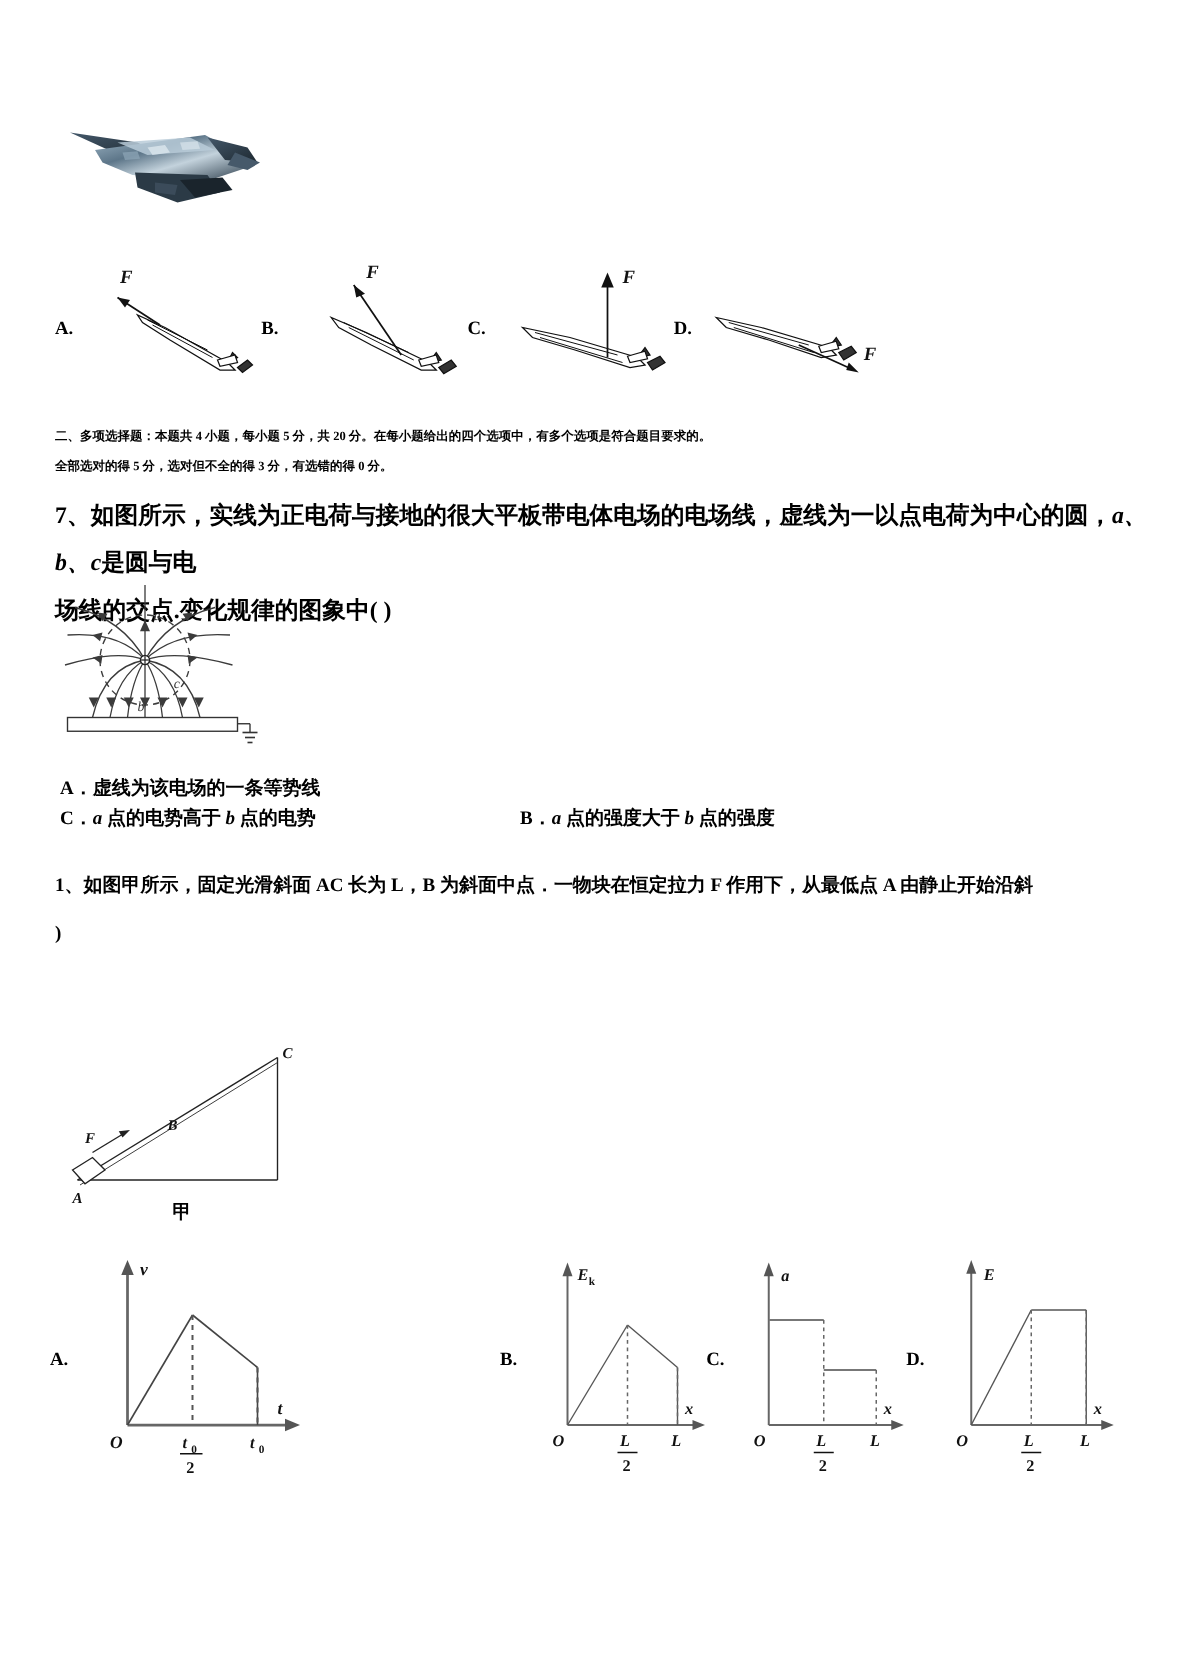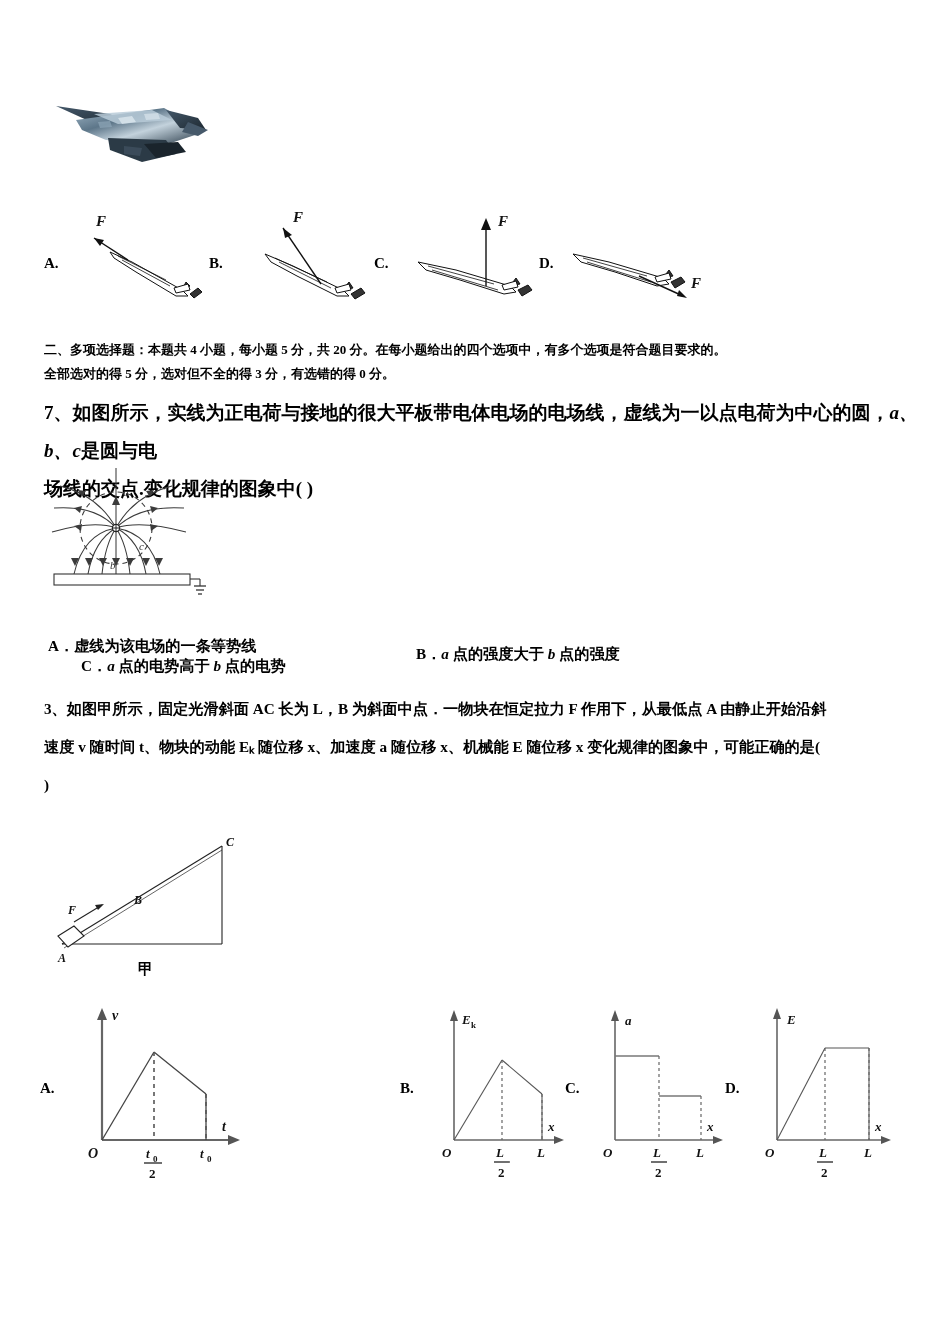--- a/index.html
+++ b/index.html
@@ -58,21 +58,21 @@
     left: 26px;
     top: 0;
     width: 140px;
     height: 106px;
   }
   .sec-head {
     position: absolute;
     left: 44px;
     top: 338px;
     width: 874px;
-    font-size: 13px;
+    font-size: 10px;
     font-weight: bold;
     line-height: 24px;
     font-family: "Liberation Serif", serif;
   }
   .q7-stem {
     position: absolute;
     left: 44px;
     top: 394px;
     width: 876px;
     font-size: 19px;
@@ -347,34 +347,33 @@
         <line x1="152" y1="124" x2="160" y2="124" stroke="#333" stroke-width="1.3"></line>
         <line x1="154" y1="128" x2="158" y2="128" stroke="#333" stroke-width="1.3"></line>
       </g>
       <text x="79" y="30" font-size="11" font-style="italic" fill="#333">a</text>
       <text x="95" y="84" font-size="11" font-style="italic" fill="#333">c</text>
       <text x="66" y="103" font-size="11" font-style="italic" fill="#333">b</text>
     </svg>
   </div>
 
   <div class="q7-answers">
-    <div class="ans" style="left:4px; top:16px;">
+    <div class="ans" style="left:4px; top:0px;">
       <span>A．</span><span>虚线为该电场的一条等势线</span>
     </div>
     <div class="ans" style="left:372px; top:0px;margin-top:24px;">
       <span>B．</span><i class="it">a</i> 点的强度大于 <i class="it">b</i> 点的强度
     </div>
-    <div class="ans" style="left:4px; top:36px;margin-left:33px;">
+    <div class="ans" style="left:4px; top:24px;">
       <span>C．</span><i class="it">a</i> 点的电势高于 <i class="it">b</i> 点的电势
     </div>
   </div>
 
   <div class="q8-stem">
-    <div>3、如图甲所示，固定光滑斜面 AC 长为 L，B 为斜面中点．一物块在恒定拉力 F 作用下，从最低点 A 由静止开始沿斜</div>
-    <div>速度 v 随时间 t、物块的动能 Eₖ 随位移 x、加速度 a 随位移 x、机械能 E 随位移 x 变化规律的图象中，可能正确的是(</div>
+    <div>1、如图甲所示，固定光滑斜面 AC 长为 L，B 为斜面中点．一物块在恒定拉力 F 作用下，从最低点 A 由静止开始沿斜</div>
     <div>)</div>
   </div>
 
   <div class="incline-fig">
     <svg width="250" height="150" viewBox="0 0 250 150">
       <g stroke="#222" fill="none" stroke-width="1.1">
 
         <line x1="18" y1="112" x2="178" y2="14"></line>
 
         <line x1="178" y1="14" x2="178" y2="112"></line>

